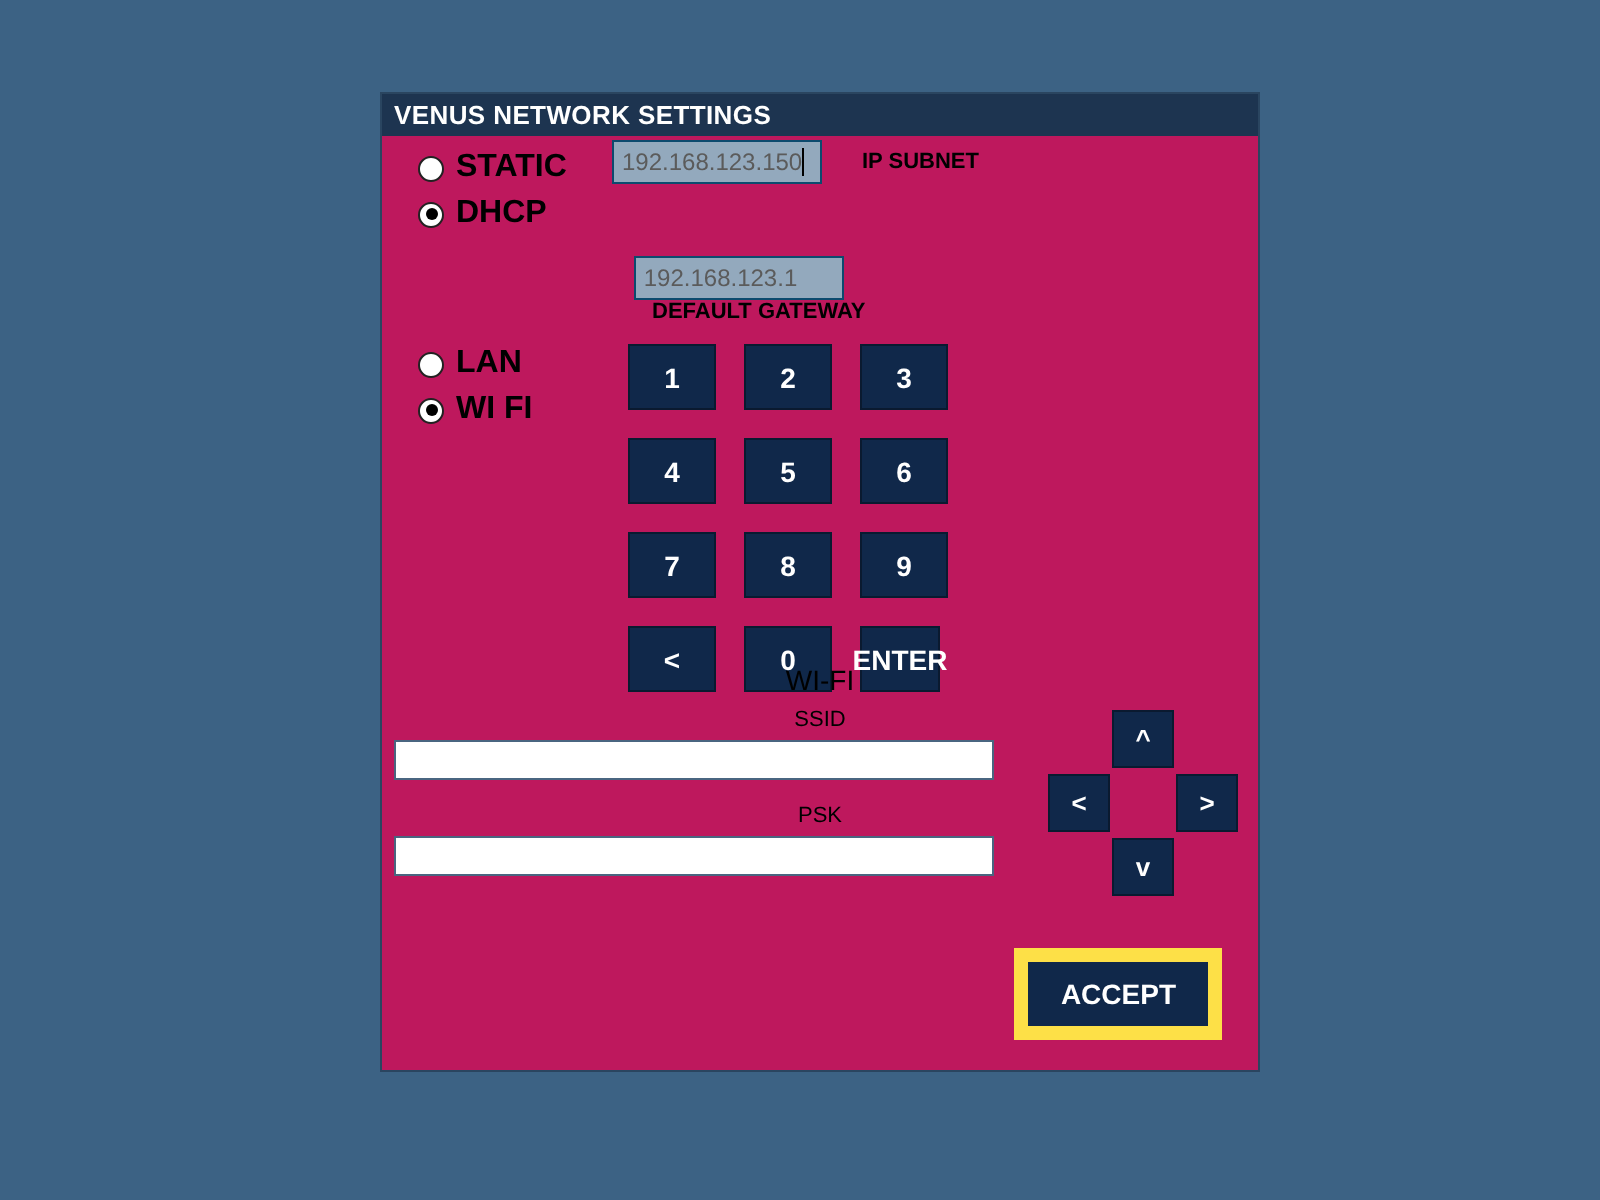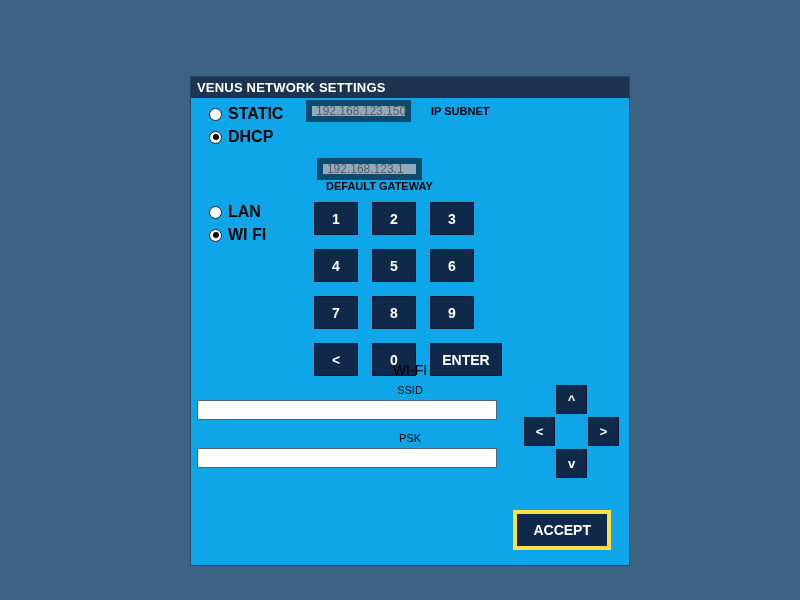--- a/index.html
+++ b/index.html
@@ -11,24 +11,24 @@
     body {
       background: #3c6284;
       width: 800px;
       height: 600px;
       position: relative;
       overflow: hidden;
     }
     .panel {
       position: absolute;
       left: 190px;
-      top: 76px;
+      top: 46px;
       width: 440px;
       height: 490px;
-      background: #0ea5e9;
+      background: #be185d;
       border: 1px solid #2a4560;
     }
     .titlebar {
       background: #1d3450;
       color: #fff;
       font-weight: bold;
       font-size: 13px;
       padding: 3px 6px;
       letter-spacing: 0.2px;
     }
@@ -75,21 +75,21 @@
       display: flex;
       align-items: center;
     }
     .field-row.ip { top: 23px; left: 115px; }
     .field-row.mask { top: 52px; left: 115px; }
     .field-row.gw { top: 81px; left: 115px; flex-direction: column; }
     .text-field {
       width: 105px;
       height: 22px;
       background: #93a9bd;
-      border: 6px solid #0c4a6e;
+      border: 1px solid #0c4a6e;
       font-size: 12px;
       color: #5b5b5b;
       padding: 2px 4px;
       display: flex;
       align-items: center;
     }
     .field-label {
       font-size: 11px;
       font-weight: bold;
       color: #000;
@@ -118,21 +118,21 @@
       display: flex;
       align-items: center;
       justify-content: center;
       font-size: 14px;
       font-weight: bold;
       cursor: pointer;
       border: 1px solid #0a1a30;
     }
     .key.enter {
       grid-column: 3;
-      width: 72px;
+      width: 40px;
     }
     .wifi-section {
       position: absolute;
       top: 285px;
       left: 0;
       width: 100%;
     }
     .wifi-title {
       text-align: center;
       font-size: 14px;
@@ -183,21 +183,21 @@
     .accept-btn {
       position: absolute;
       bottom: 15px;
       right: 18px;
       background: #10284a;
       color: #fff;
       font-weight: bold;
       font-size: 14px;
       padding: 8px 16px;
       cursor: pointer;
-      border: 4px solid #fde047;
+      border: 7px solid #fde047;
     }
   </style>
 </head>
 <body>
 
 <div class="panel">
   <div class="titlebar">VENUS NETWORK SETTINGS</div>
 
   <div class="radio-group-1">
     <div class="radio-row">

